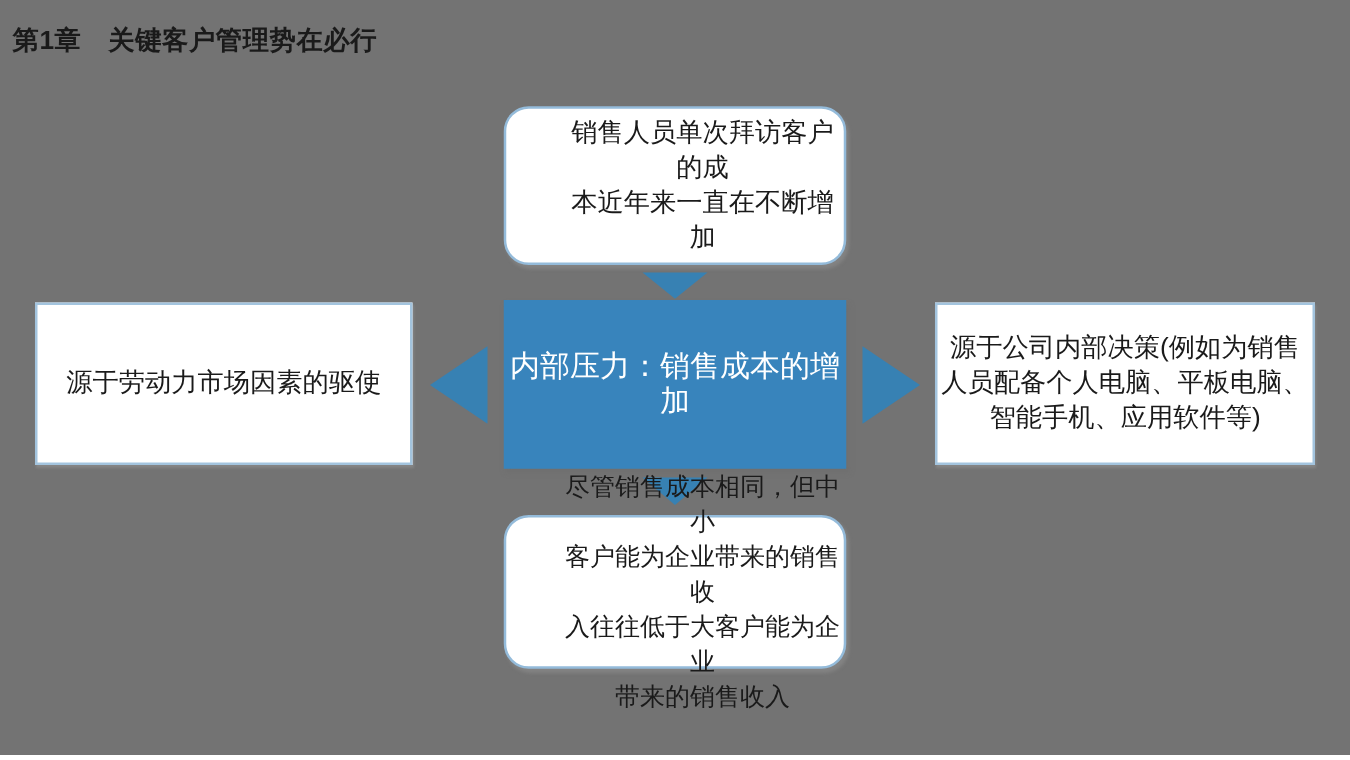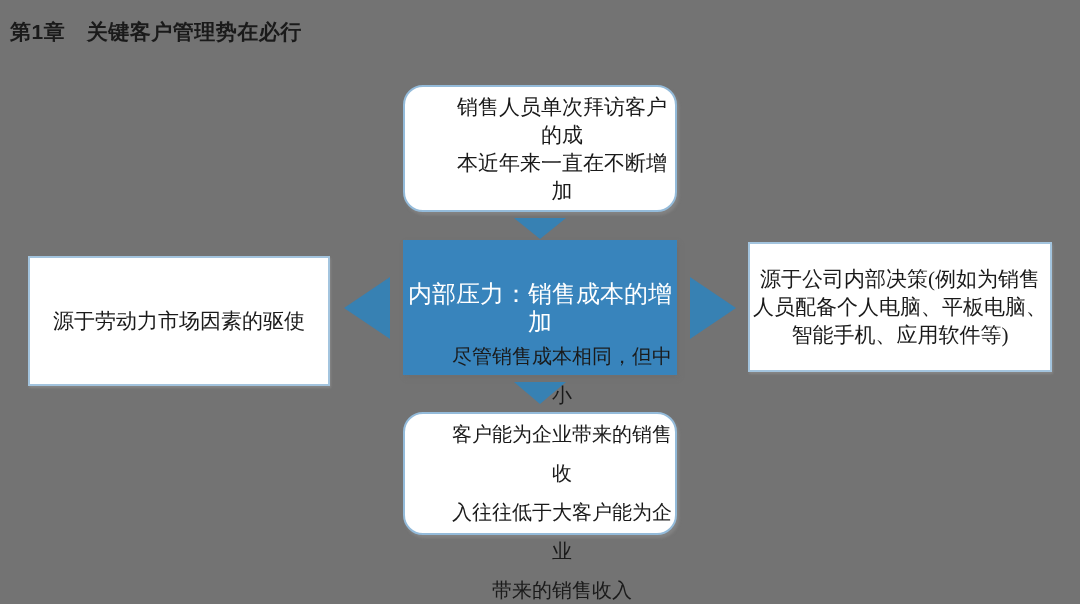--- a/index.html
+++ b/index.html
@@ -39,34 +39,33 @@
   .box .label { white-space: pre-line; }
   .rounded {
     border: 2px solid var(--rounded-border, #94bbda);
     border-radius: 20px;
     box-shadow: 2px 3px 3px rgba(150,150,150,0.45);
     padding-left: 44px;
   }
   .rect {
     border: 2px solid var(--rect-border, #a3c4de);
     box-shadow: 1px 2px 2px rgba(170,170,170,0.35);
-    font-family: Liberation Serif, serif;
   }
   .top-box    { left: 403px; top: 85px;  width: 274px; height: 127px; }
   .center-box {
     left: 403px; top: 240px; width: 274px; height: 135px;
     background: var(--center-bg, #3884bc);
     color: var(--center-text, #ffffff);
     border: none;
     box-shadow: 2px 3px 4px rgba(110,110,110,0.55);
     font-size: 24px;
   }
-  .left-box   { left: 28px;  top: 256px; width: 302px; height: 130px; }
+  .left-box   { left: 28px;  top: 242px; width: 302px; height: 130px; }
   .right-box  { left: 748px; top: 242px; width: 304px; height: 130px; }
-  .bottom-box { left: 403px; top: 412px; width: 274px; height: 123px; font-size: 20px; line-height: 39px; }
+  .bottom-box { left: 403px; top: 412px; width: 274px; height: 123px; font-size: 20px; line-height: 28px; }
 
   .tri { position: absolute; width: 0; height: 0; border-style: solid; border-color: transparent; }
   .tri-down-top {
     left: 514px; top: 218px;
     border-left-width: 26px; border-right-width: 26px;
     border-top: 21px solid var(--arrow, #3781b3);
     border-bottom-width: 0;
   }
   .tri-down-bottom {
     left: 514px; top: 382px;

